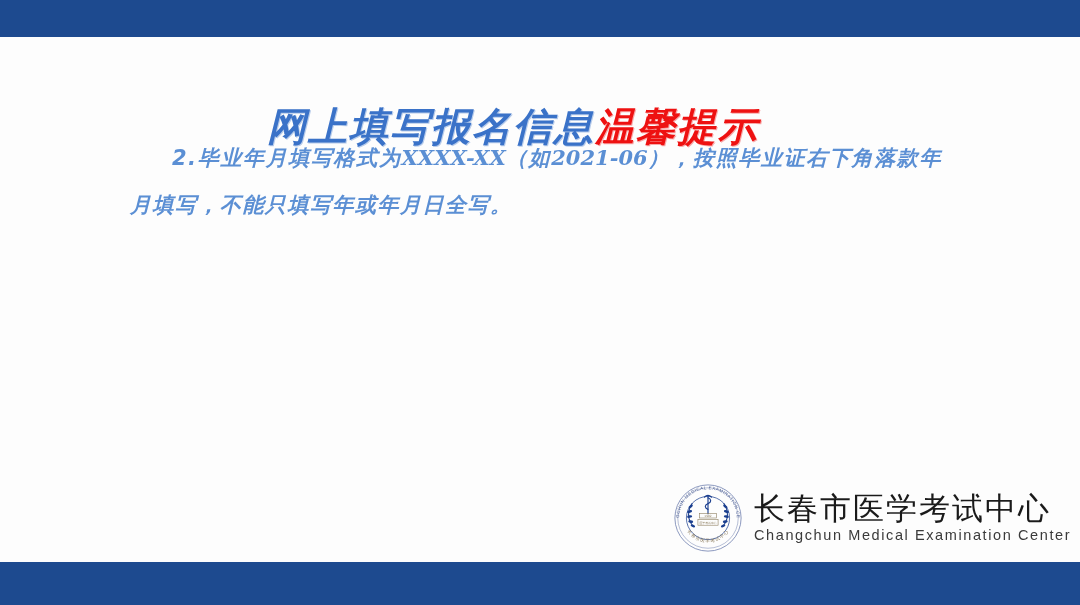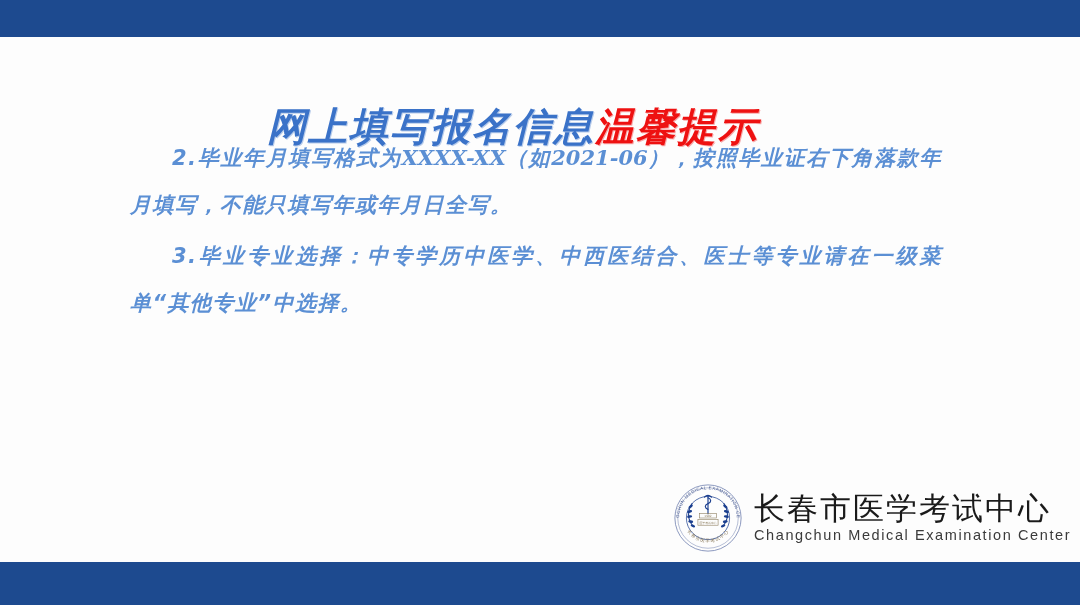--- a/index.html
+++ b/index.html
@@ -125,21 +125,20 @@
   <div class="bar bar-top"></div>
 
   <div class="title">
     <span class="t-blue">网上填写报名信息</span><span class="t-red">温馨提示</span>
   </div>
 
   <div class="body-text">
     <p class="para">
       <span>2.毕业年月填写格式为</span><span class="ascii">XXXX-XX</span><span>（如</span><span class="ascii">2021-06</span><span>），按照毕业证右下角落款年月填写，不能只填写年或年月日全写。</span>
     </p>
-    <p class="para">3.毕业专业选择：中专学历中医学、中西医结合、医士等专业请在一级菜单“其他专业”中选择。</p>
   </div>
 
   <div class="logo">
     <div class="seal">
       <svg viewBox="0 0 100 100" width="72" height="72" aria-hidden="true">
         <defs>
           <path id="ringTop" d="M 50,50 m -40,0 a 40,40 0 1,1 80,0" fill="none"></path>
           <path id="ringBot" d="M 50,50 m -34,0 a 34,34 0 1,0 68,0" fill="none"></path>
         </defs>
         <circle cx="50" cy="50" r="46" fill="none" stroke="#6f7fae" stroke-width="1.1"></circle>

